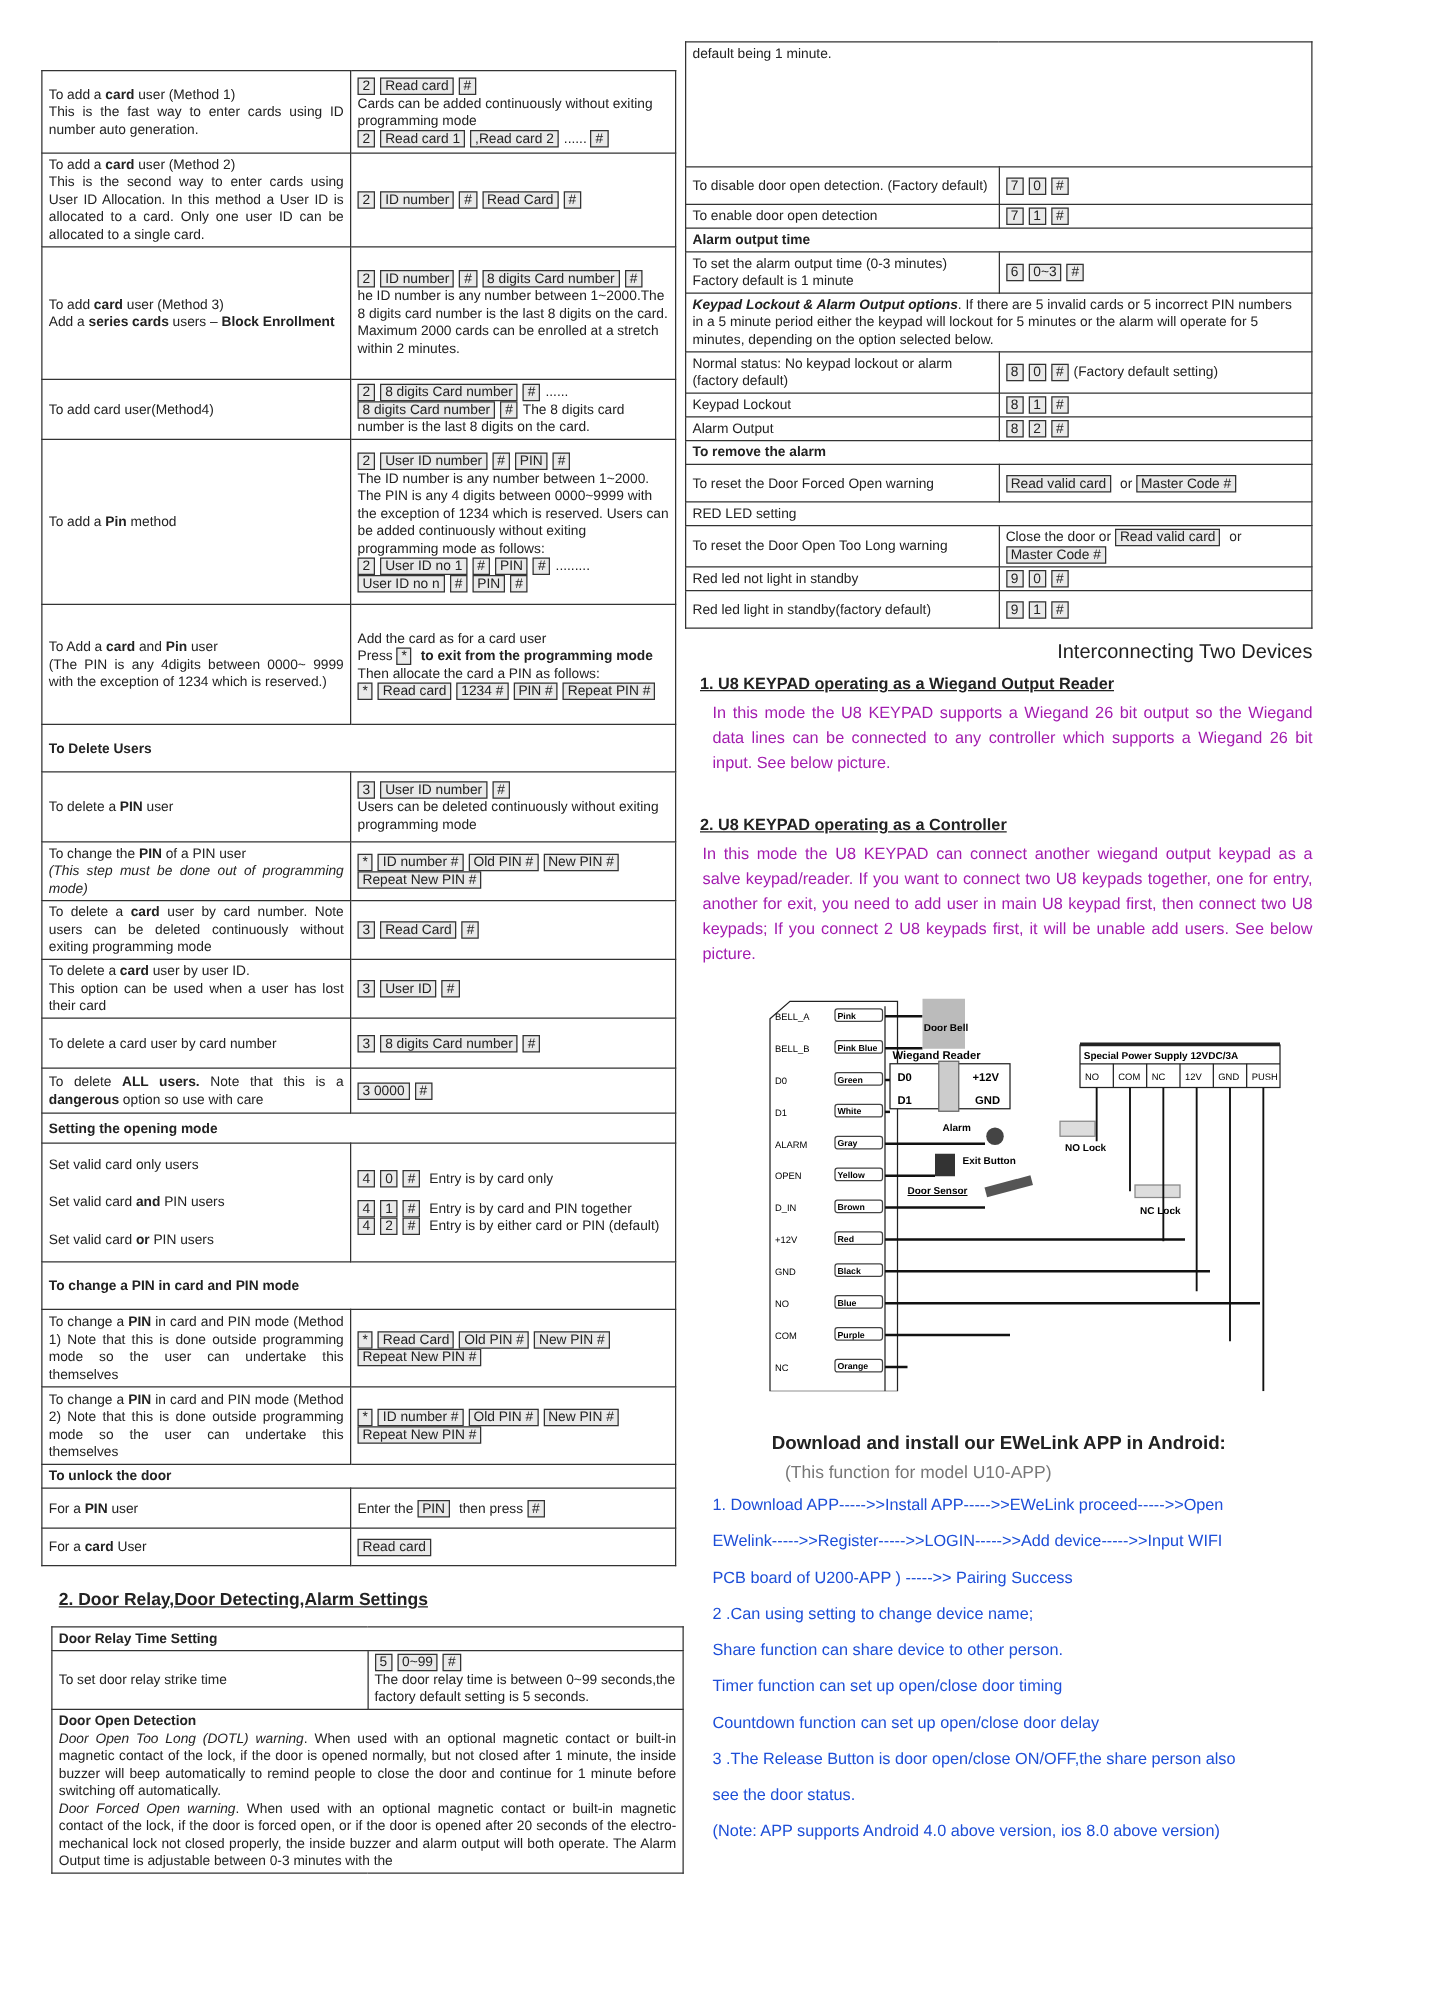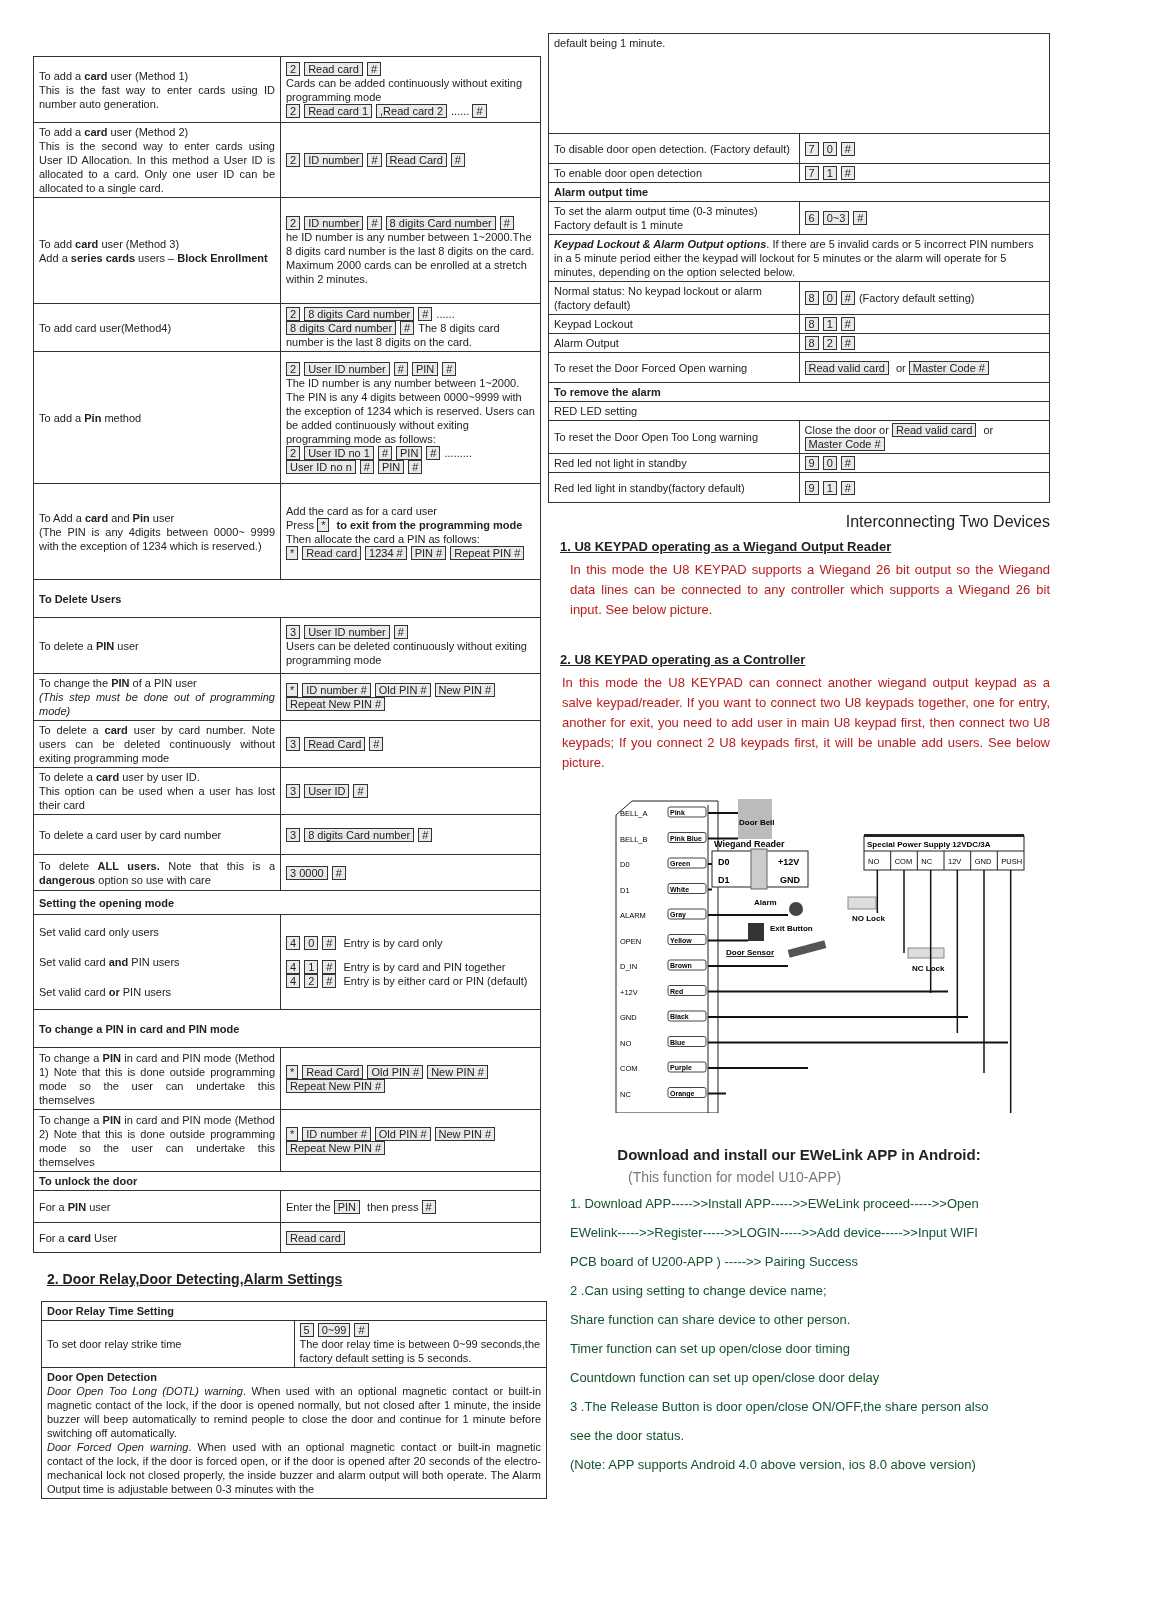--- a/index.html
+++ b/index.html
@@ -7,22 +7,22 @@
   .col{position:absolute;}
   #left{left:33px;top:56px;width:508px;}
   #right{left:548px;top:33px;width:502px;}
   table{border-collapse:collapse;width:100%;table-layout:fixed;}
   td{border:1px solid #333;vertical-align:middle;font-size:11px;line-height:14px;padding:2px 5px;}
   td.l{width:236px;text-align:justify;}
   td.hdr{font-weight:bold;}
   .k{display:inline-block;border:1px solid #333;background:#eaeaea;padding:0 3px;line-height:12px;margin-right:4px;}
   .i{font-style:italic;}
   .h2{font-weight:bold;text-decoration:underline;font-size:14px;}
-  .p{font-size:13px;line-height:20px;color:#b91c1c;text-align:justify;}
-  .app p{margin:0;font-size:13px;line-height:29px;color:#14532d;}
+  .p{font-size:13px;line-height:20px;color:#a21caf;text-align:justify;}
+  .app p{margin:0;font-size:13px;line-height:29px;color:#1d4ed8;}
   svg text{font-family:"Liberation Sans",sans-serif;}
 </style>
 </head>
 <body>
 
 <div id="left" class="col">
   <table>
     <tbody>
         <tr style="height:66px">
       <td class="l"><span>To add a </span><b>card</b><span> user (Method 1)</span><br><span>This is the fast way to enter cards using ID number auto generation.</span></td>
@@ -170,26 +170,26 @@
           <td><span class="k">8</span><span class="k">0</span><span class="k">#</span><span>(Factory default setting)</span></td>
         </tr>
     <tr style="height:16px">
           <td>Keypad Lockout</td>
           <td><span class="k">8</span><span class="k">1</span><span class="k">#</span></td>
         </tr>
     <tr style="height:16px">
           <td>Alarm Output</td>
           <td><span class="k">8</span><span class="k">2</span><span class="k">#</span></td>
         </tr>
+    <tr style="height:16px">
+          <td colspan="2" class="hdr">To remove the alarm</td>
+        </tr>
     <tr style="height:30px">
           <td>To reset the Door Forced Open warning</td>
           <td><span class="k">Read valid card</span><span> or </span><span class="k">Master Code #</span></td>
-        </tr>
-    <tr style="height:16px">
-          <td colspan="2" class="hdr">To remove the alarm</td>
         </tr>
     <tr style="height:16px">
           <td colspan="2">RED LED setting</td>
         </tr>
     <tr style="height:30px">
           <td>To reset the Door Open Too Long warning</td>
           <td><span>Close the door or </span><span class="k">Read valid card</span><span> or </span><span class="k">Master Code #</span></td>
         </tr>
     <tr style="height:16px">
           <td>Red led not light in standby</td>

